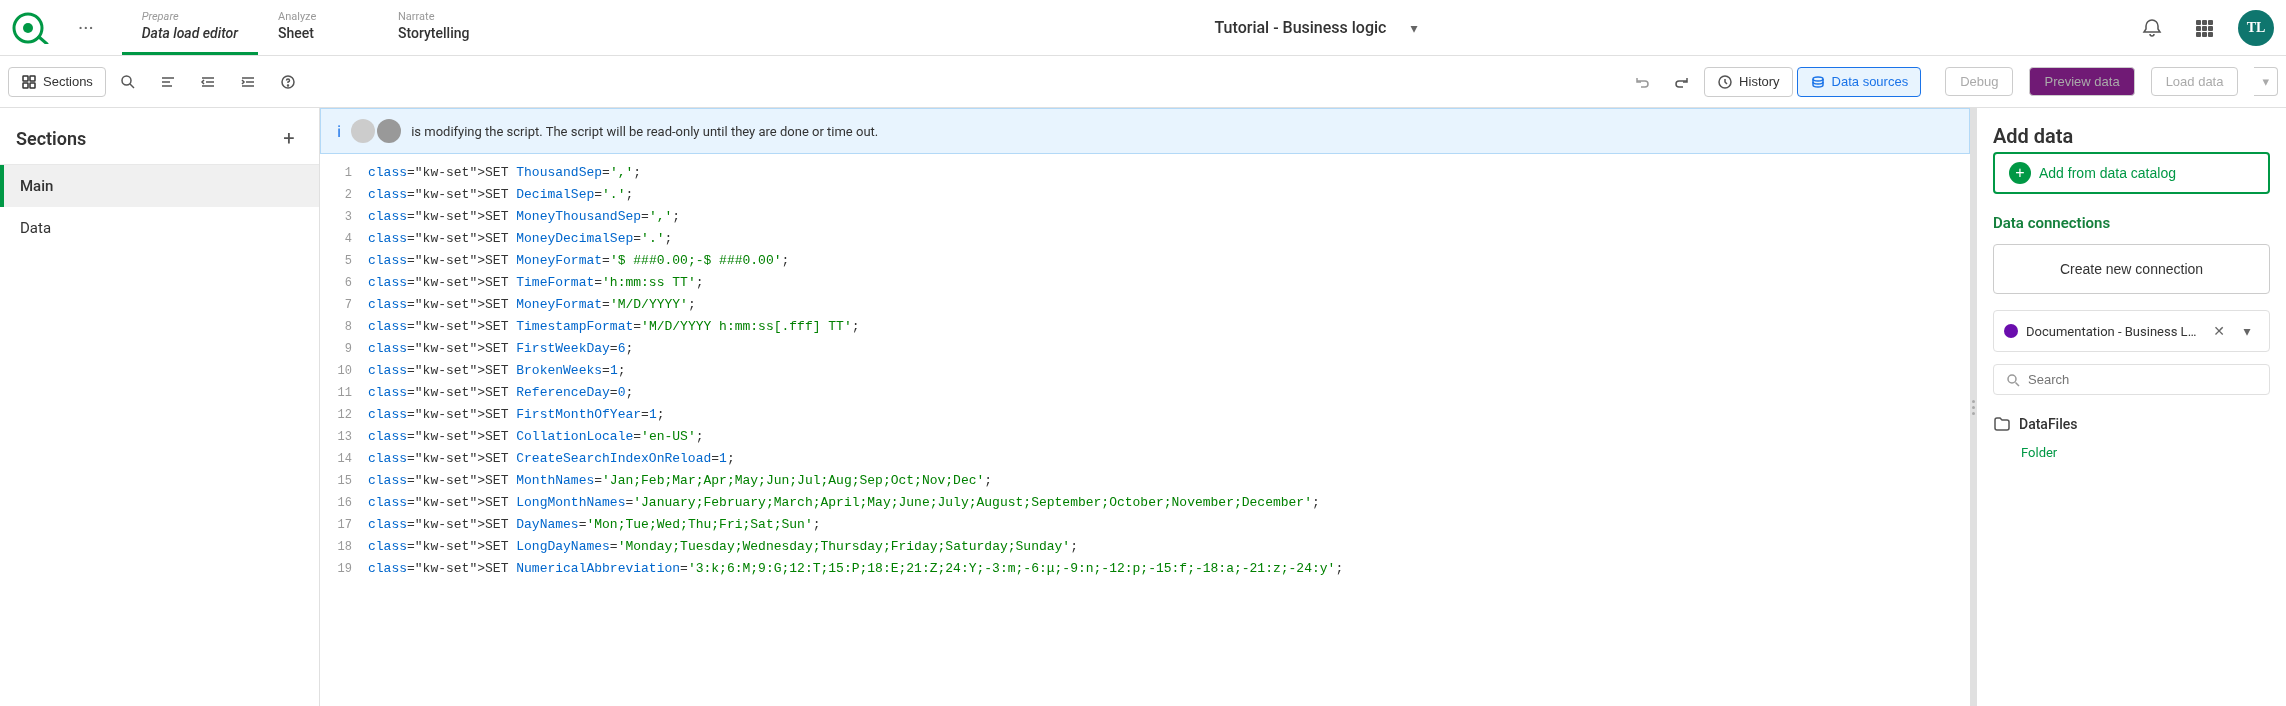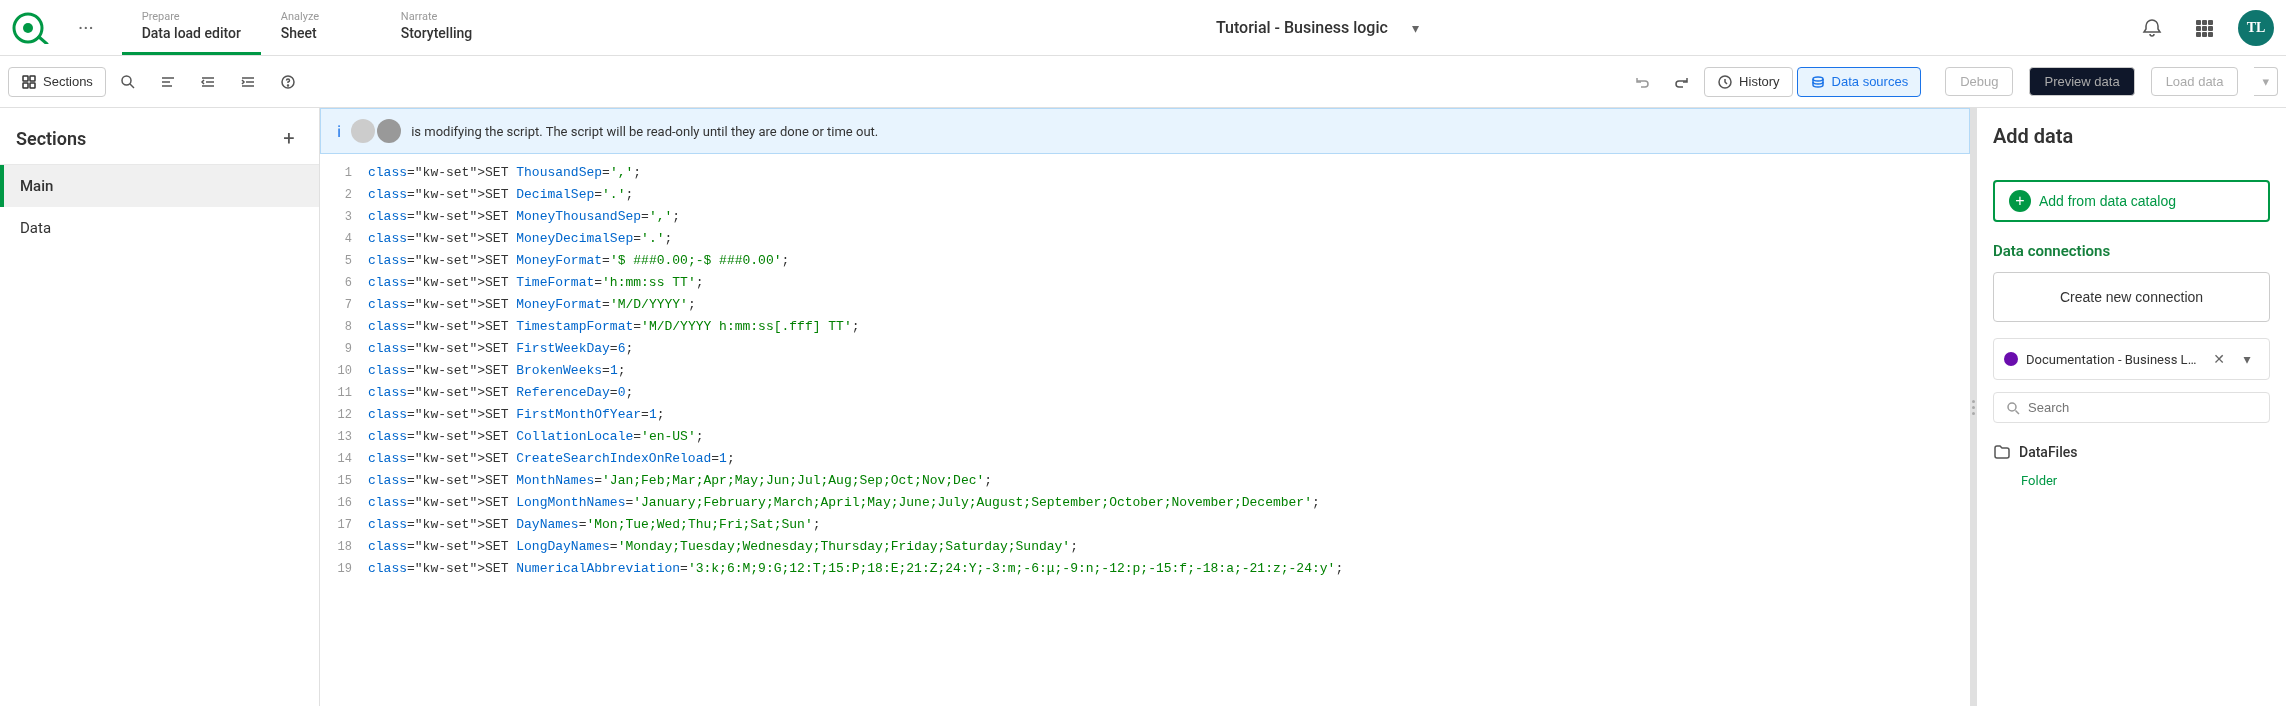--- a/index.html
+++ b/index.html
@@ -53,20 +53,21 @@
       line-height: 1.2;
     }
     .nav-tab .tab-label-main {
       font-size: 14px;
       font-weight: 500;
       color: #333;
       line-height: 1.3;
     }
     .nav-tab.active {
       border-bottom: 3px solid #009845;
+      font-style: italic;
     }
     .nav-center {
       flex: 1;
       display: flex;
       align-items: center;
       justify-content: center;
       gap: 24px;
     }
     .nav-title {
       font-size: 16px;
@@ -164,21 +165,21 @@
       color: #aaa;
       background: #fff;
       cursor: pointer;
     }
     .btn-preview {
       padding: 6px 14px;
       border: 1px solid #ccc;
       border-radius: 4px;
       font-size: 13px;
       color: #aaa;
-      background: #0f172a;
+      background: #701a75;
       cursor: pointer;
     }
     .btn-load {
       padding: 6px 14px;
       border: 1px solid #ccc;
       border-radius: 4px;
       font-size: 13px;
       color: #aaa;
       background: #fff;
       cursor: pointer;
@@ -325,21 +326,21 @@
       border-left: 1px solid #e0e0e0;
       display: flex;
       flex-direction: column;
       padding: 16px;
       overflow-y: auto;
     }
     .panel-title {
       font-size: 20px;
       font-weight: 600;
       color: #333;
-      margin-bottom: 32px;
+      margin-bottom: 4px;
     }
     .add-data-btn {
       display: flex;
       align-items: center;
       gap: 8px;
       padding: 8px 14px;
       border: 2px solid #009845;
       border-radius: 4px;
       font-size: 14px;
       color: #009845;

